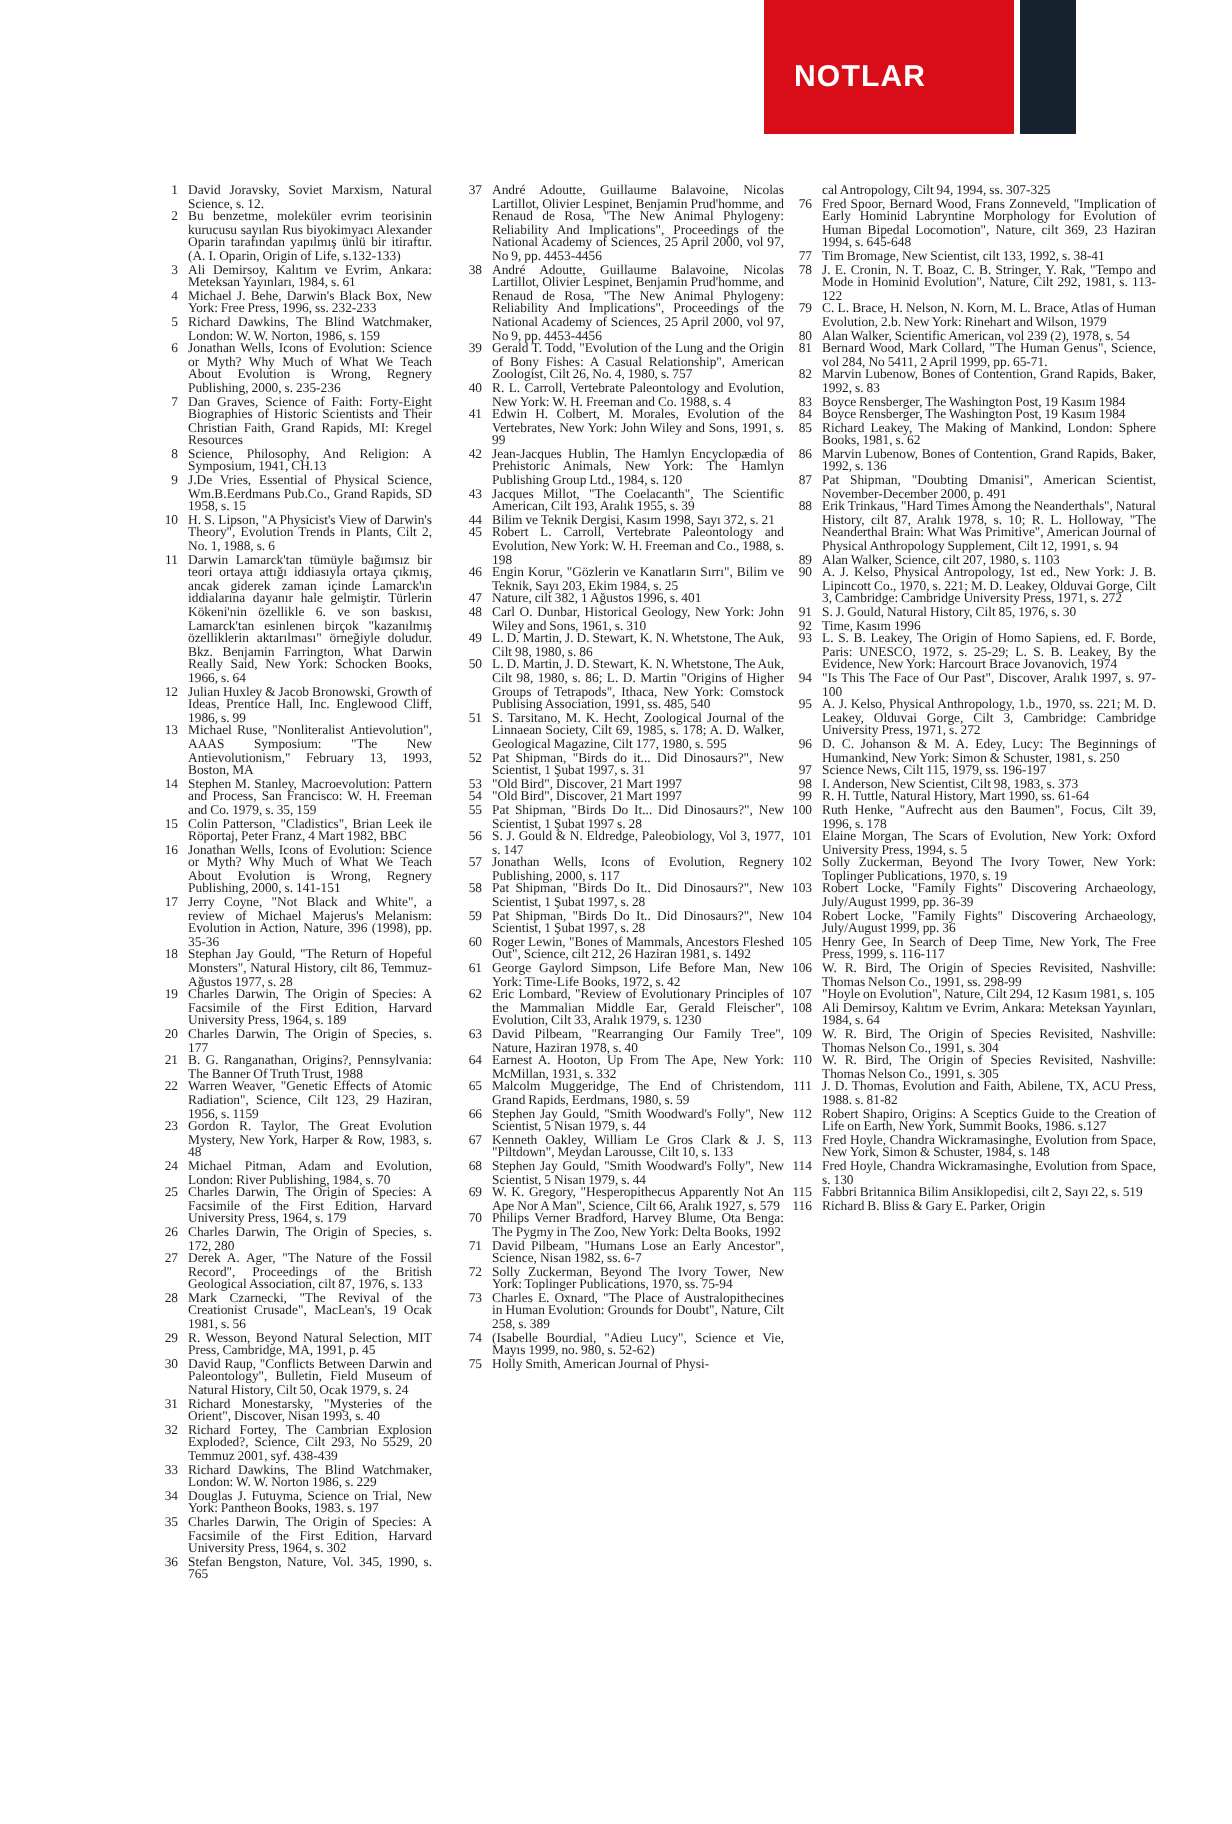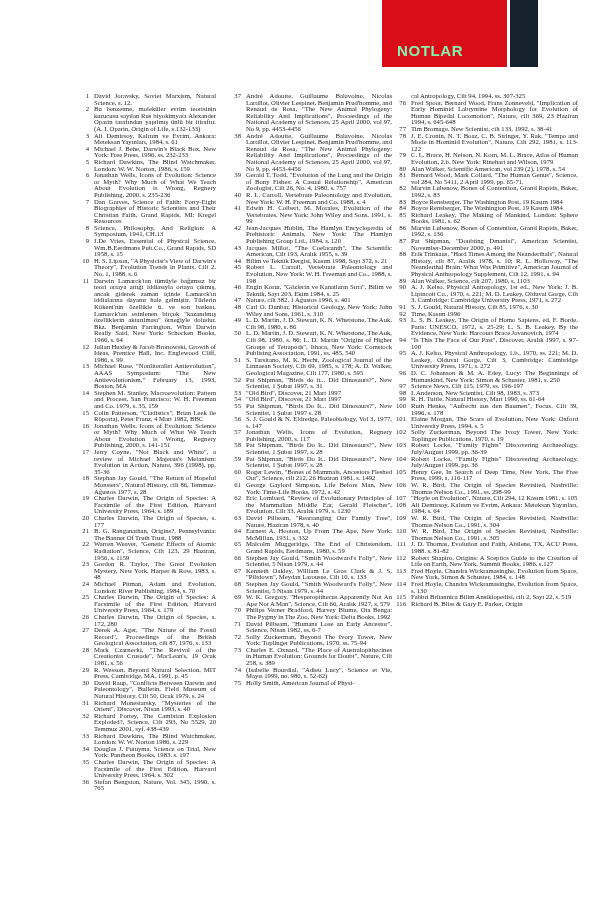--- a/index.html
+++ b/index.html
@@ -5,23 +5,23 @@
   * { margin:0; padding:0; box-sizing:border-box; }
   html, body { background:#ffffff; }
   .page {
     position:relative; width:616px; height:912px; background:#ffffff;
     font-family:"Liberation Serif", serif; color:#1e1e1e; overflow:hidden;
   }
   .banner-red {
     position:absolute; left:382px; top:0; width:125px; height:67px;
   }
   .banner-red .title {
-    position:absolute; left:15px; bottom:8px;
+    position:absolute; left:15px; bottom:20px;
     font-family:"Liberation Sans", sans-serif; font-weight:bold;
-    font-size:15px; letter-spacing:0.6px; color:#86efac;
+    font-size:15px; letter-spacing:0.6px; color:#ffffff;
   }
   .banner-navy {
     position:absolute; left:510px; top:0; width:28px; height:67px;
   }
   .columns {
     position:absolute; left:76px; top:93px;
     display:flex; align-items:flex-start;
   }
   .col { display:block; }
   .col-1 { width:140px; margin-right:12px; }

